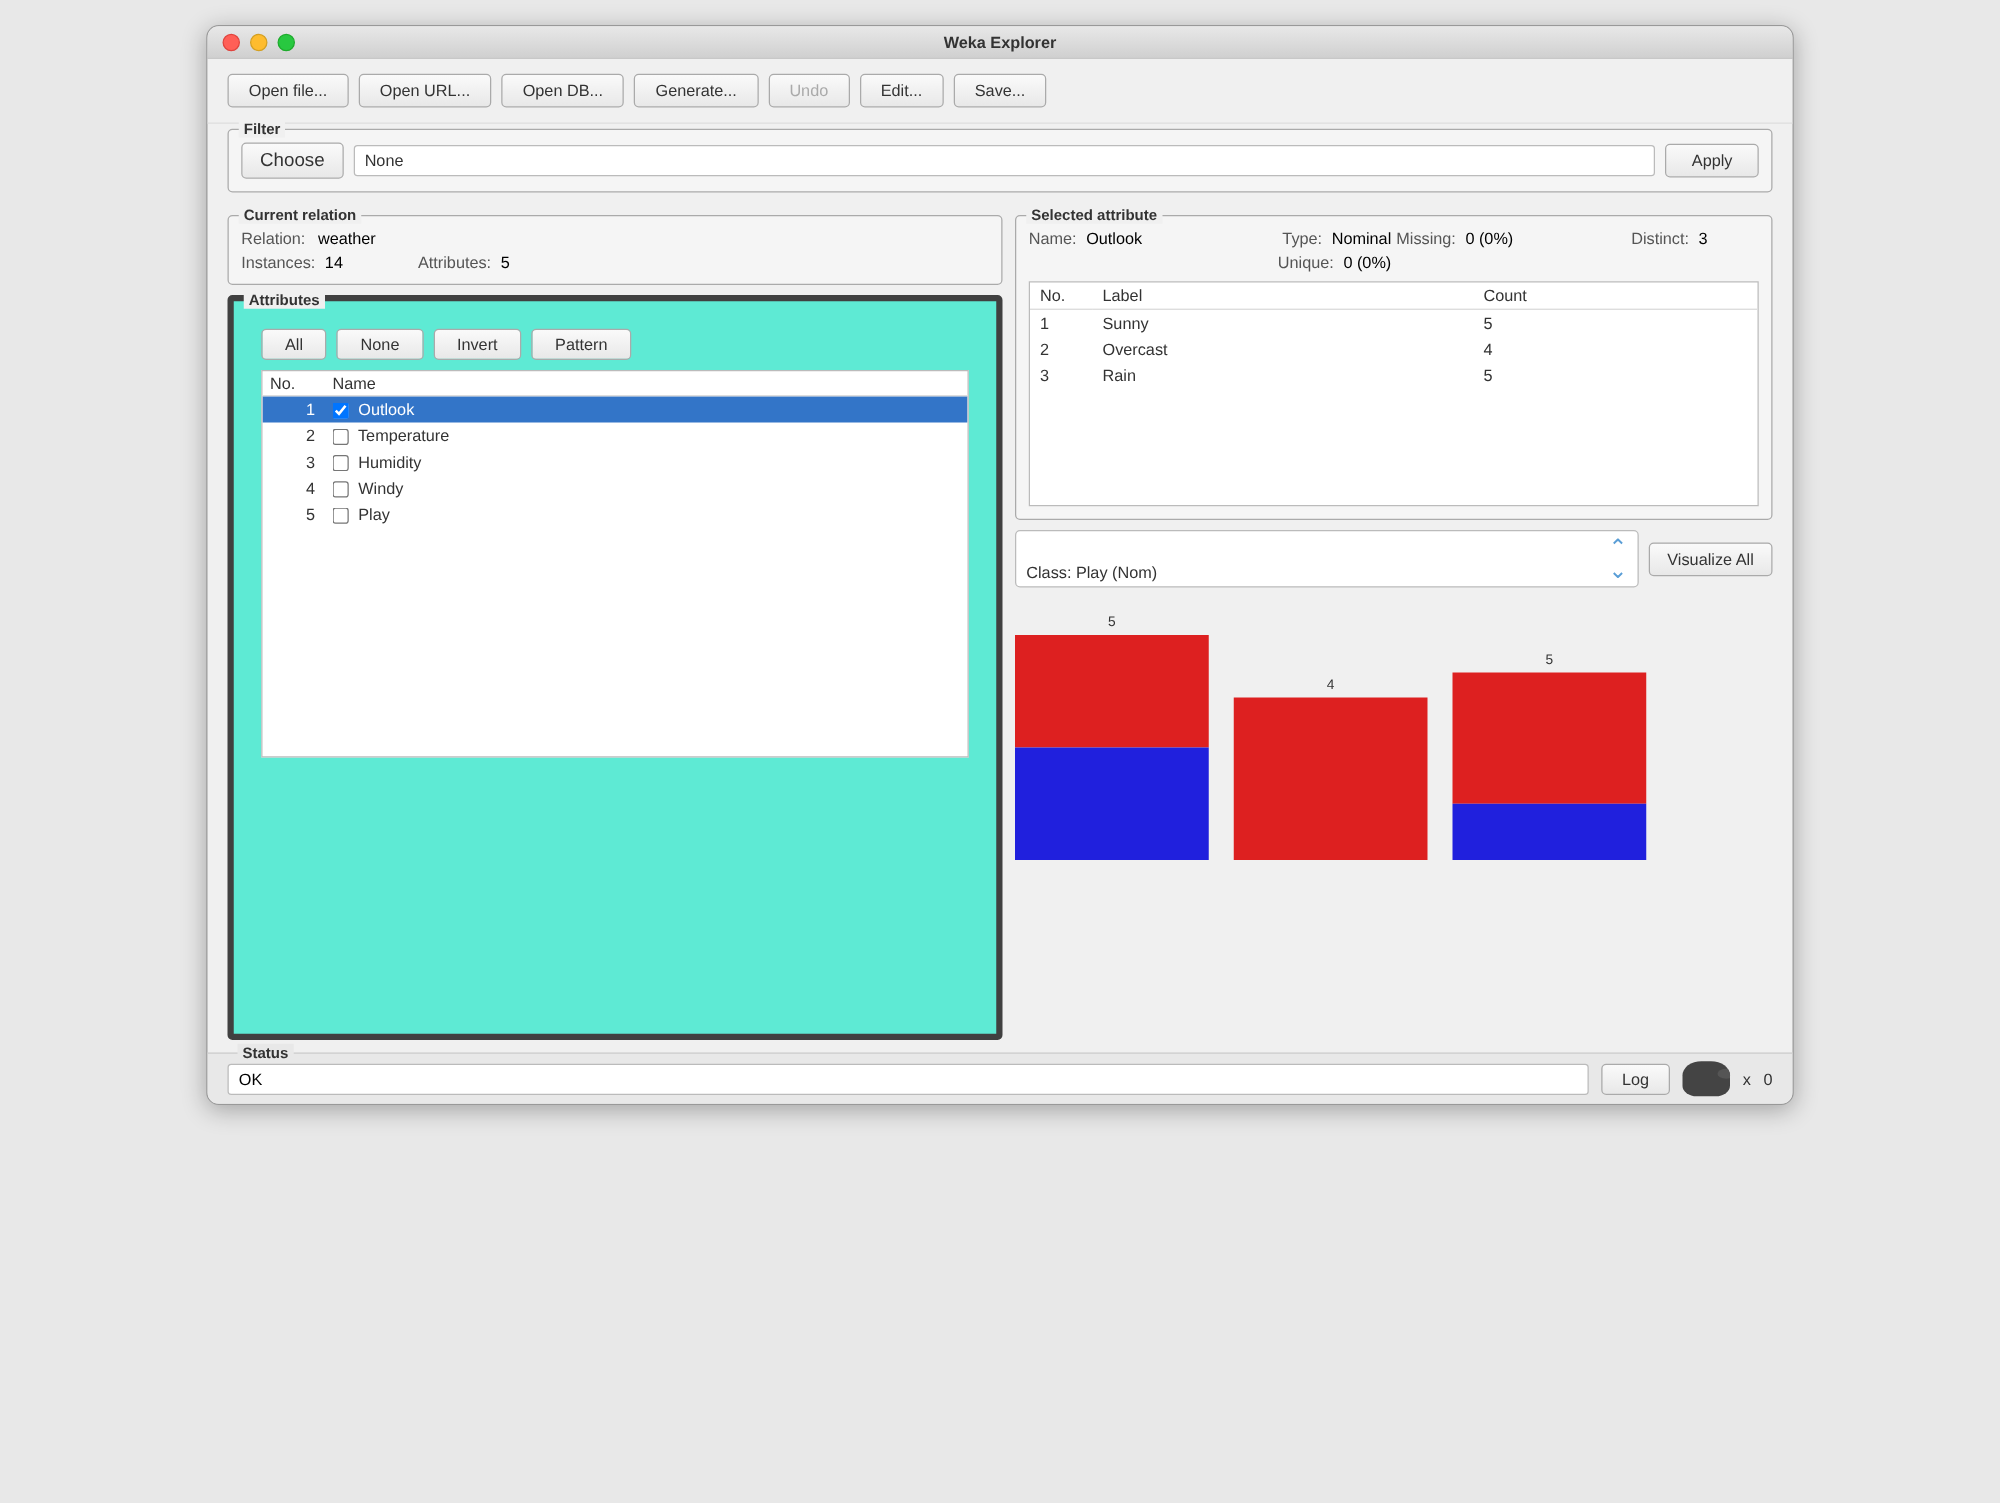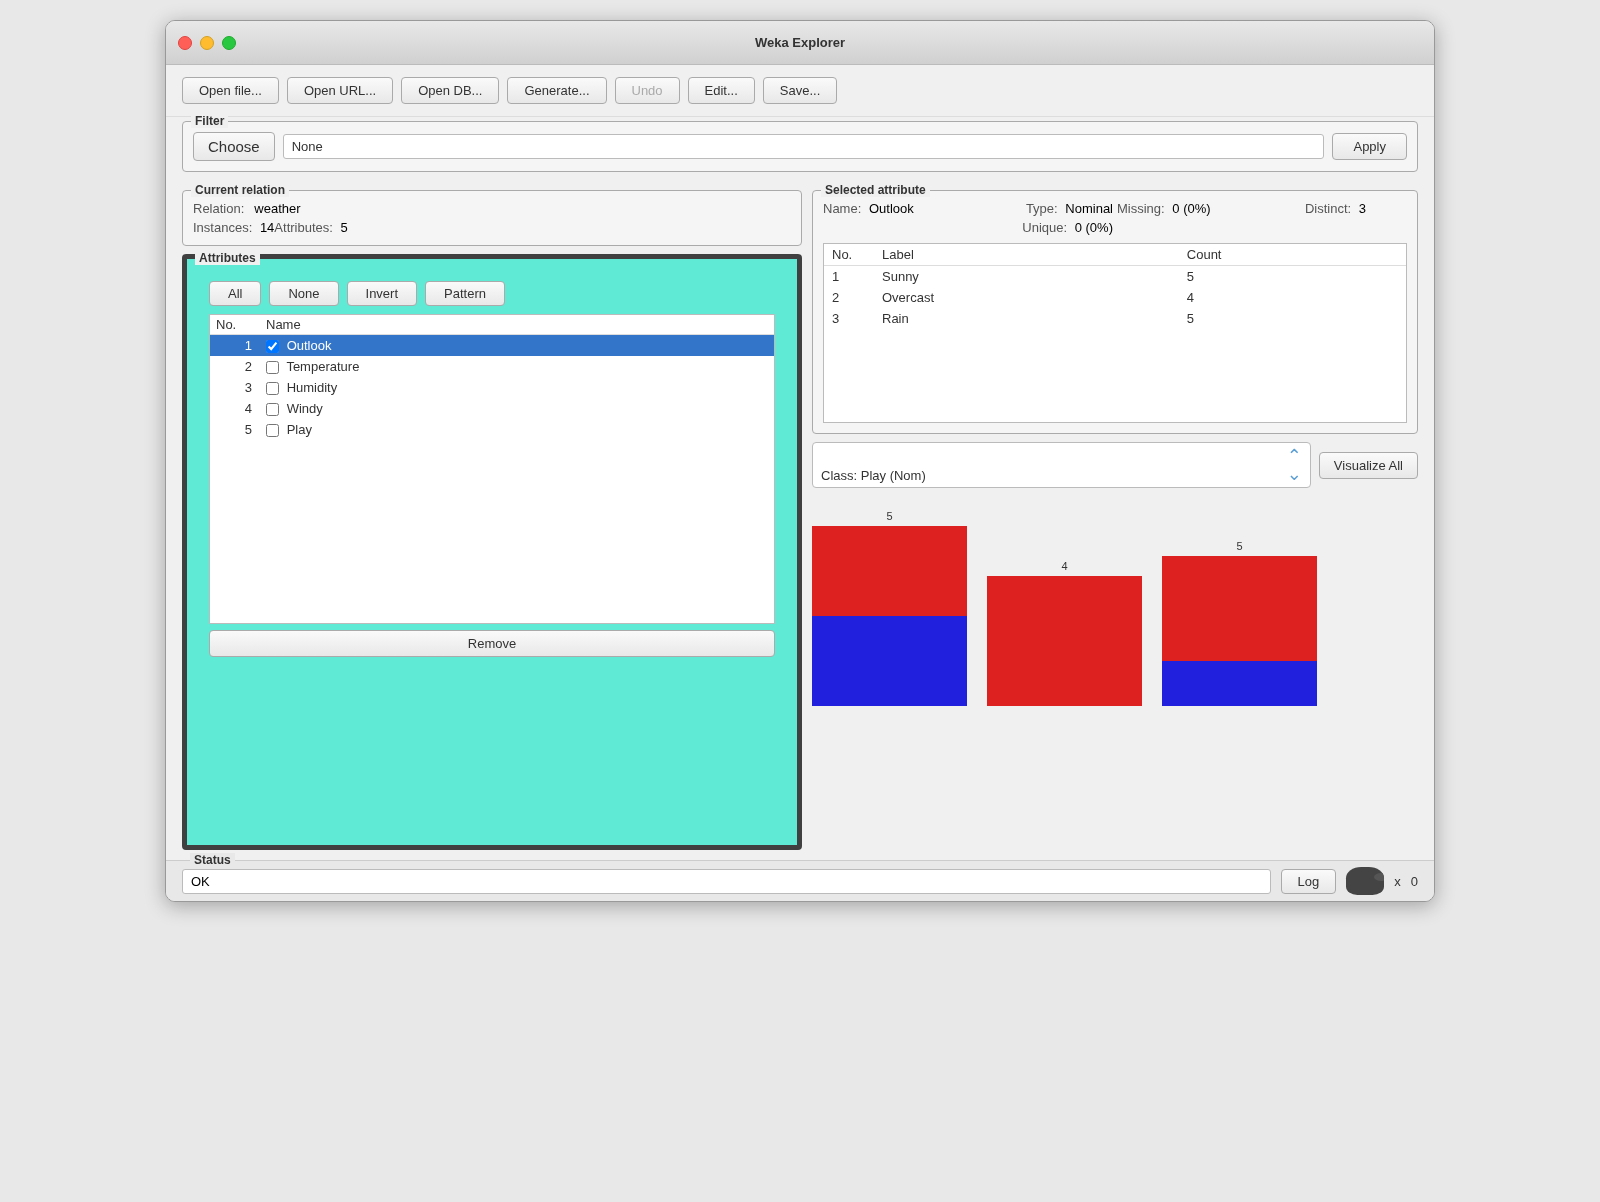--- a/index.html
+++ b/index.html
@@ -15,21 +15,21 @@
       width: 1270px;
       margin: 20px auto;
       background: #f0f0f0;
       border-radius: 10px;
       box-shadow: 0 4px 20px rgba(0,0,0,0.3);
       border: 1px solid #999;
       overflow: hidden;
     }
     .titlebar {
       background: linear-gradient(to bottom, #e8e8e8, #d0d0d0);
-      height: 44px;
+      height: 26px;
       display: flex;
       align-items: center;
       padding: 0 12px;
       border-bottom: 1px solid #bbb;
       position: relative;
     }
     .traffic-lights {
       display: flex;
       gap: 8px;
     }
@@ -304,21 +304,21 @@
   <div class="main-content">
 
     <div class="left-panel">
 
       <div style="position: relative; border: 1px solid #aaa; border-radius: 4px; padding: 10px; background: #f5f5f5;">
         <span style="position: absolute; top: -8px; left: 8px; background: #f0f0f0; padding: 0 4px; font-size: 12px; font-weight: 600; color: #333;">Current relation</span>
         <div style="display:flex; gap: 10px; margin-bottom: 4px;">
           <span style="color:#555;">Relation:</span>
           <span style="font-weight:500;">weather</span>
         </div>
-        <div style="display:flex; ">
+        <div style="display:flex; gap: 60px;">
           <span>
             <span style="color:#555;">Instances:</span>
             <span style="margin-left:4px; font-weight:500;">14</span>
           </span>
           <span>
             <span style="color:#555;">Attributes:</span>
             <span style="margin-left:4px; font-weight:500;">5</span>
           </span>
         </div>
       </div>
@@ -371,21 +371,20 @@
                 <tr style="cursor: pointer;">
       <td style="text-align:right; padding-right:8px; ">5</td>
       <td>
         <input type="checkbox" class="attr-checkbox" style="margin-right: 4px; vertical-align: middle;">
         <span style="">Play</span>
       </td>
     </tr>
               </tbody>
           </table>
         </div>
-        <button class="remove-btn">Remove</button>
       </div>
     </div>
 
     <div class="right-panel">
 
       <div style="position: relative; border: 1px solid #aaa; border-radius: 4px; padding: 10px; background: #f5f5f5;">
         <span style="position: absolute; top: -8px; left: 8px; background: #f0f0f0; padding: 0 4px; font-size: 12px; font-weight: 600; color: #333;">Selected attribute</span>
         <div style="display:grid; grid-template-columns: 1fr 1fr 1fr 1fr; gap: 4px; margin-bottom: 8px;">
           <div>
             <span style="color:#555;">Name:</span>

